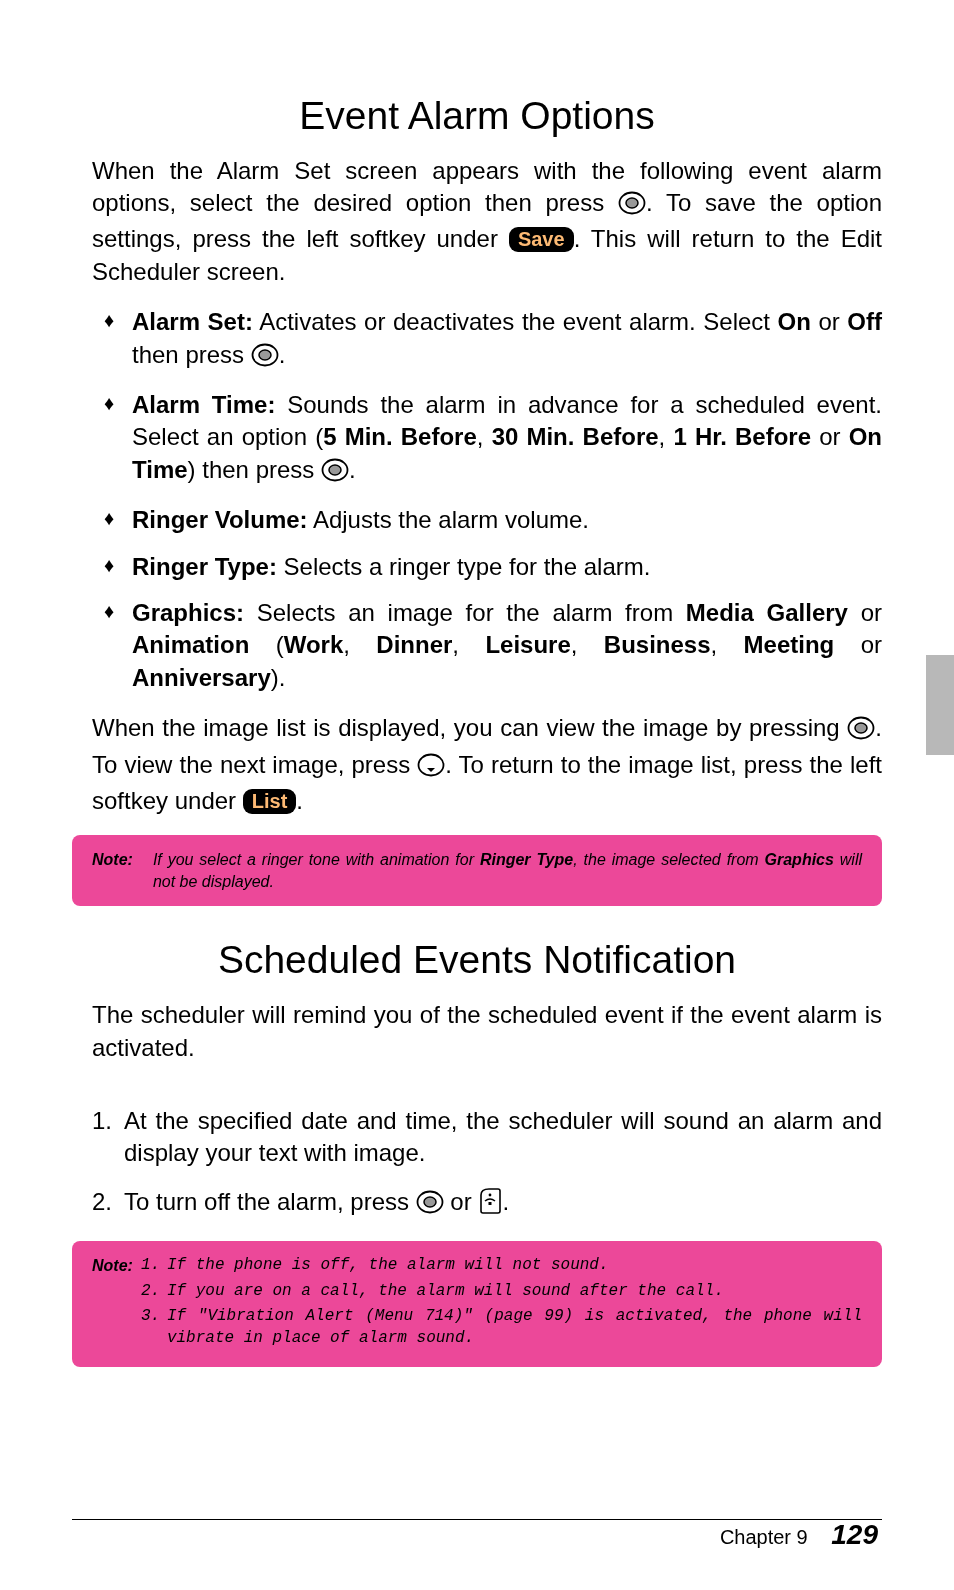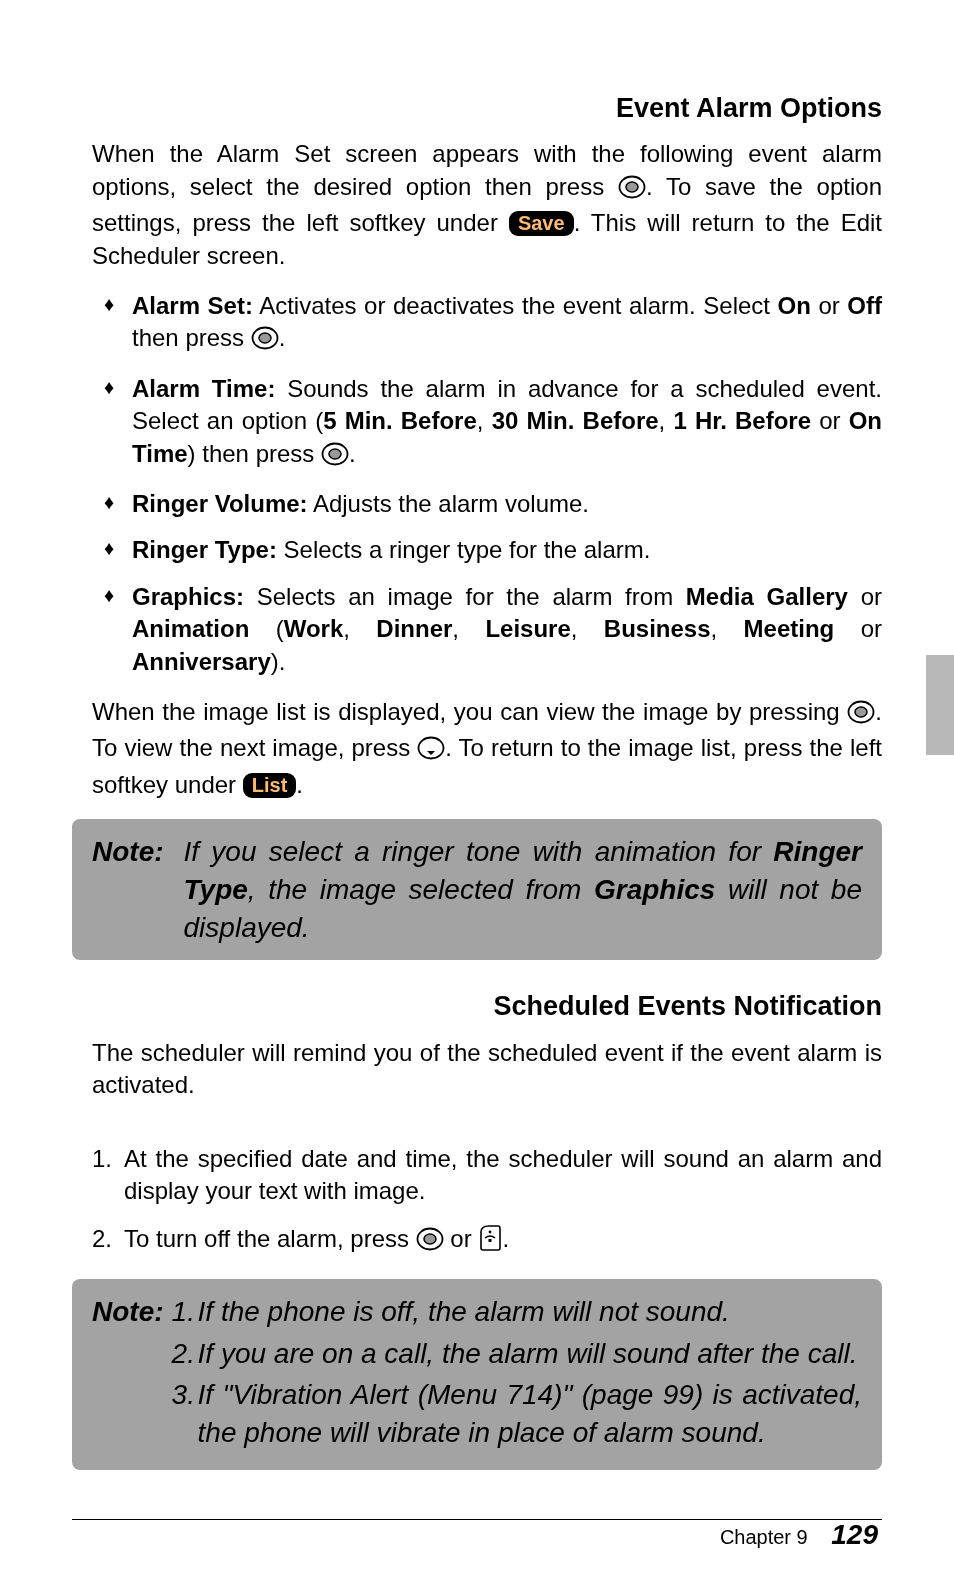--- a/index.html
+++ b/index.html
@@ -9,24 +9,24 @@
       line-height: 1.35;
       color: #000;
       background: #fff;
       width: 954px;
       height: 1590px;
       padding: 90px 72px 50px 72px;
       position: relative;
       text-align: justify;
     }
     h2 {
-      font-size: 27px;
-      font-weight: bold;
+      font-size: 39px;
+      font-weight: normal;
       margin-bottom: 12px;
-      text-align: right;
+      text-align: center;
     }
     .body-para {
       margin-left: 20px;
       margin-bottom: 18px;
     }
     .bullet-list {
       list-style: none;
       margin-left: 30px;
       margin-bottom: 18px;
     }
@@ -74,42 +74,43 @@
     }
     .icon-circle {
       display: inline-block;
       vertical-align: -4px;
     }
     .icon-end {
       display: inline-block;
       vertical-align: -5px;
     }
     .note-box {
-      background: #a3a3a3;
+      background: #ec4899;
       border-radius: 8px;
       padding: 14px 20px 14px 20px;
       margin: 18px 0 28px 0;
       font-style: italic;
-      font-size: 28px;
+      font-size: 16px;
       display: flex;
       text-align: justify;
     }
     .note-label {
       font-weight: bold;
       flex: 0 0 auto;
       padding-right: 20px;
       font-style: italic;
     }
     .note-wide .note-label { padding-right: 8px; }
     .note-content {
       flex: 1 1 auto;
     }
     .note-ol {
       list-style: none;
       counter-reset: noteitem;
+      font-family: Liberation Mono, monospace;
     }
     .note-ol li {
       position: relative;
       padding-left: 26px;
       margin-bottom: 4px;
       counter-increment: noteitem;
     }
     .note-ol li::before {
       content: counter(noteitem) ".";
       position: absolute;

